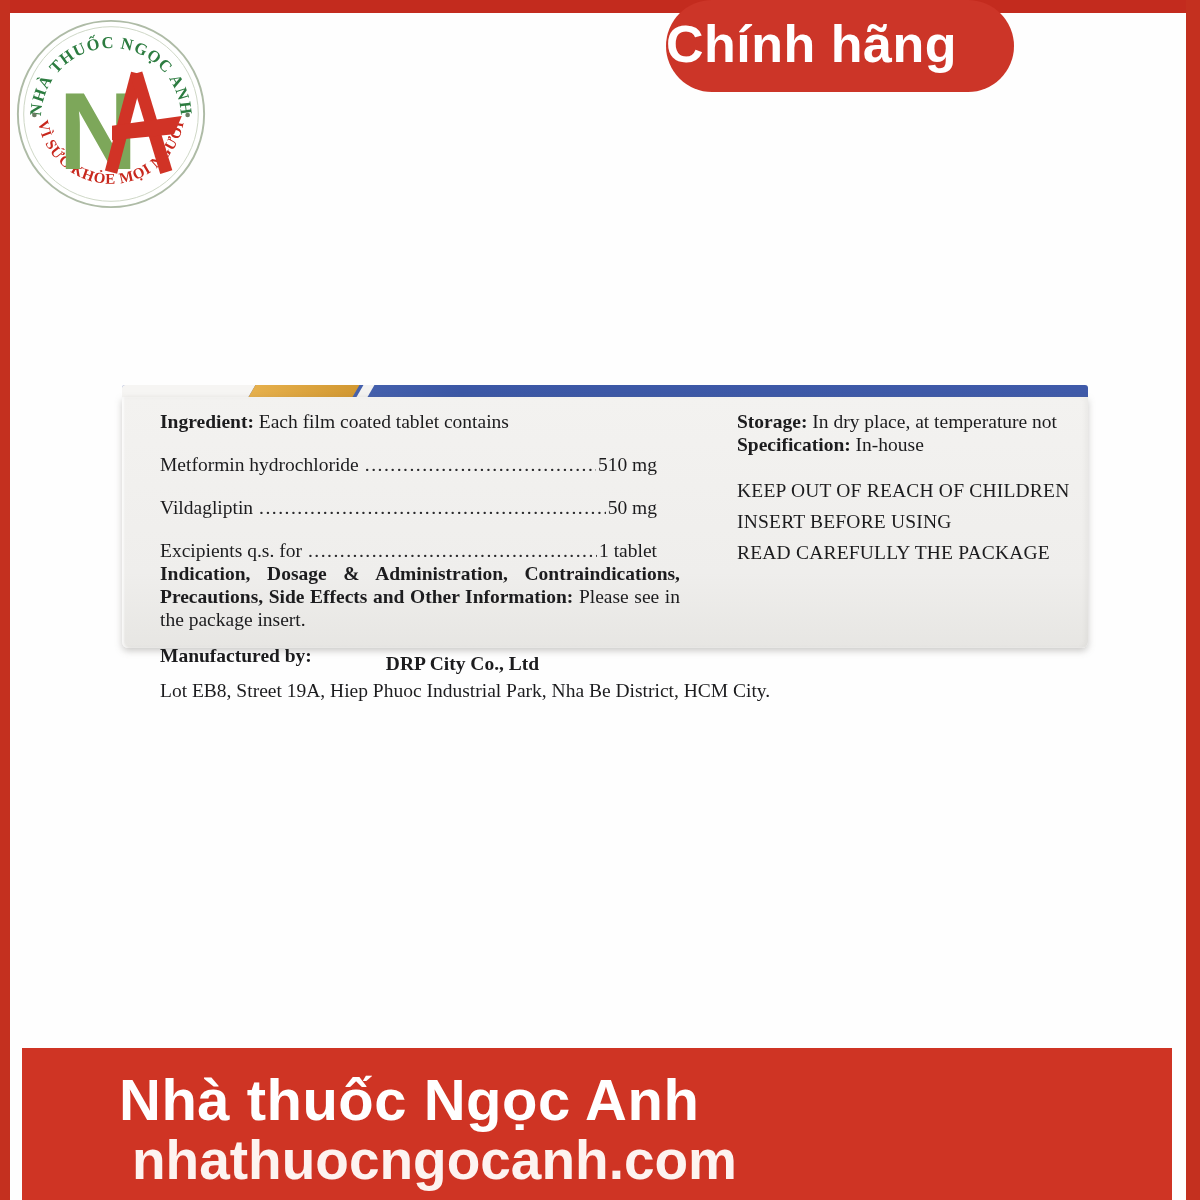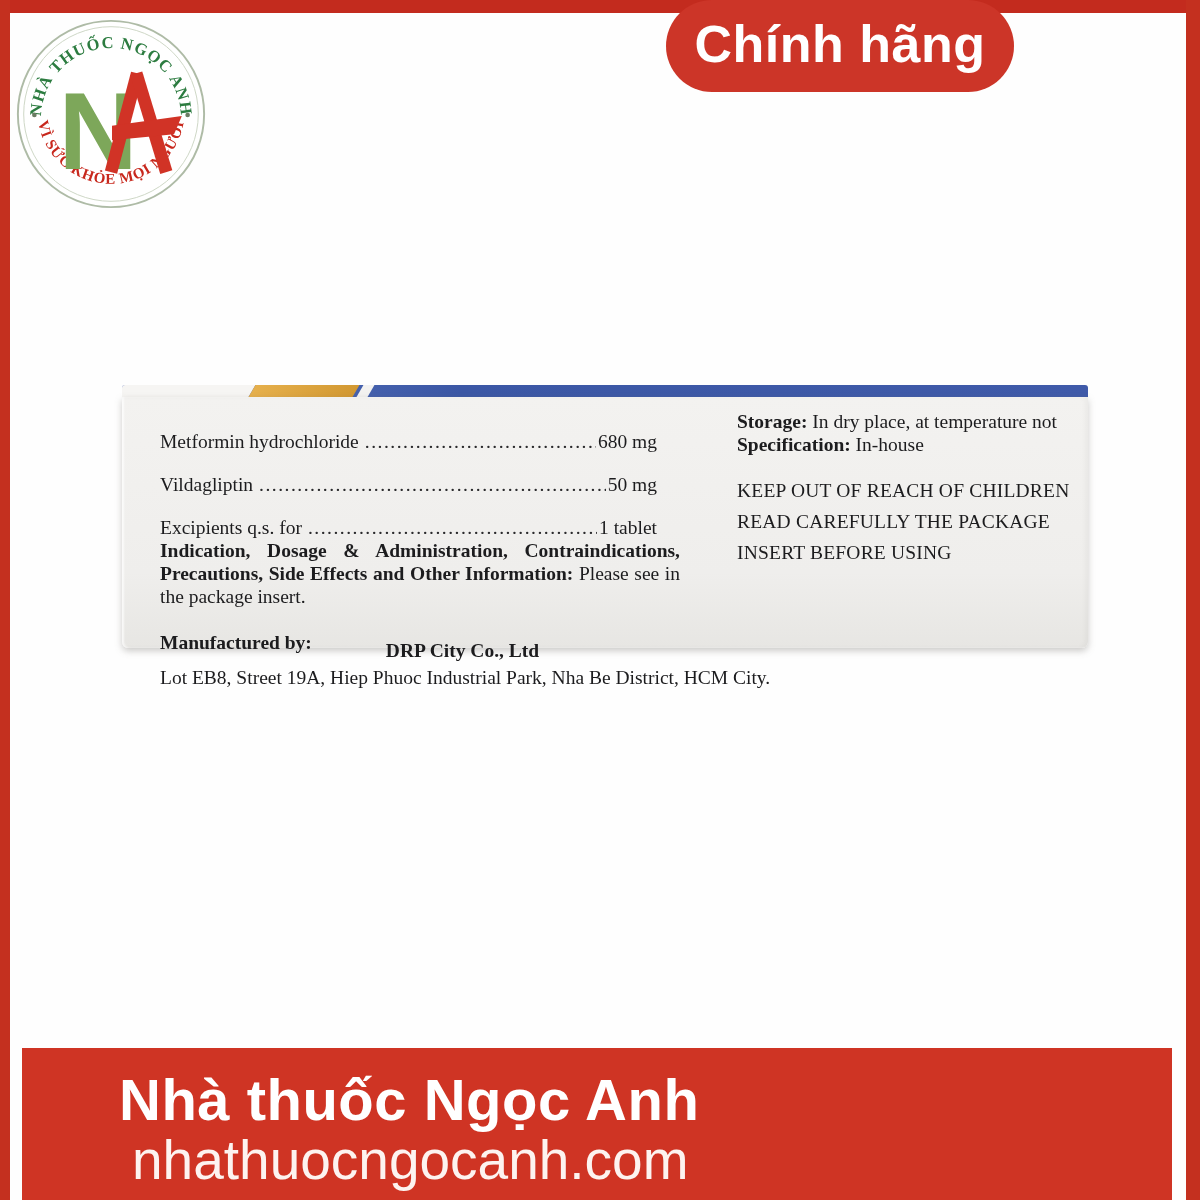--- a/index.html
+++ b/index.html
@@ -9,21 +9,21 @@
   }
   
   .bar-top{position:absolute;left:0;top:0;width:1200px;height:13px;background:#c32b1e;}
   .bar-left{position:absolute;left:0;top:0;width:10px;height:1200px;background:#c4301f;}
   .bar-right{position:absolute;right:0;top:0;width:14px;height:1200px;background:#c4301f;}
 
   
   .badge{
     position:absolute; left:666px; top:0; width:348px; height:92px;
     background:#cc3528; border-radius:46px;
-    display:flex; align-items:center; justify-content:center;
+    display:flex; align-items:center; 
   }
   .badge span{
     color:#ffffff; font-size:52px; font-weight:bold; letter-spacing:0.5px; padding-bottom:5px;
   }
 
   
   .logo{position:absolute; left:14px; top:16px; width:194px; height:196px;}
 
   
   .box{position:absolute; left:122px; top:385px; width:966px;}
@@ -49,33 +49,33 @@
   .col-left{width:525px; margin-right:57px;}
   .col-right{width:330px;}
   .b{font-weight:bold;}
   .nowrap{white-space:nowrap;}
   .dose-row{display:flex; align-items:baseline; width:497px;margin-top:20px;}
   .dose-row .name{white-space:nowrap;}
   .dots{flex:1; overflow:hidden; white-space:nowrap; margin:0 2px 0 6px;}
   .dots::before{content:"......................................................................................................................"; letter-spacing:1.5px; color:#2a2a2c;}
   .dose-row .val{white-space:nowrap;}
   .indication{text-align:justify; margin-top:0;}
-  .mfg-row{display:flex; align-items:flex-start; margin-top:23px;}
+  .mfg-row{display:flex; align-items:flex-start; margin-top:13px;}
   .mfg-row .company{margin-left:74px; margin-top:8px; font-weight:bold;}
   .address{margin-top:4px; white-space:nowrap;}
   .warning{margin-top:23px;}
   .warning div{white-space:nowrap; letter-spacing:.2px;margin-top:8px;}
 
   
   .footer{
     position:absolute; left:22px; top:1048px; width:1150px; height:152px;
     background:#cf3424; color:#ffffff; box-sizing:border-box; padding:22px 0 0 97px;
   }
   .footer .name{font-size:58px; font-weight:bold; line-height:60px; letter-spacing:0.5px;}
-  .footer .site{font-size:55px; font-weight:normal; line-height:58px; margin-top:1px; margin-left:13px; color:#fdf3f0;}
+  .footer .site{font-size:55px; font-weight:bold; line-height:58px; margin-top:1px; margin-left:13px; color:#fdf3f0;}
 </style>
 </head>
 <body>
 
 <div class="page">
 
   <div class="bar-top"></div>
   <div class="bar-left"></div>
   <div class="bar-right"></div>
 
@@ -108,24 +108,27 @@
 
   <div class="box">
     <div class="strip">
       <div class="strip-white"></div>
       <div class="strip-orange"></div>
       <div class="strip-gap"></div>
     </div>
     <div class="face">
       <div class="cols">
         <div class="col-left">
+          <div class="nowrap">
+            <span class="b">Ingredient:</span><span> Each film coated tablet contains</span>
+          </div>
           <div class="dose-row">
             <span class="name">Metformin hydrochloride</span>
             <span class="dots"></span>
-            <span class="val">680 mg</span>
+            <span class="val">510 mg</span>
           </div>
           <div class="dose-row">
             <span class="name">Vildagliptin</span>
             <span class="dots"></span>
             <span class="val">50 mg</span>
           </div>
           <div class="dose-row">
             <span class="name">Excipients q.s. for</span>
             <span class="dots"></span>
             <span class="val">1 tablet</span>
@@ -136,22 +139,22 @@
         </div>
         <div class="col-right">
           <div>
             <span class="b">Storage:</span><span> In dry place, at temperature not</span>
           </div>
           <div>
             <span class="b">Specification:</span><span> In-house</span>
           </div>
           <div class="warning">
             <div>KEEP OUT OF REACH OF CHILDREN</div>
+            <div>INSERT BEFORE USING</div>
             <div>READ CAREFULLY THE PACKAGE</div>
-            <div>INSERT BEFORE USING</div>
           </div>
         </div>
       </div>
       <div class="mfg-row">
         <span class="b">Manufactured by:</span>
         <span class="company">DRP City Co., Ltd</span>
       </div>
       <div class="address">Lot EB8, Street 19A, Hiep Phuoc Industrial Park, Nha Be District, HCM City.</div>
     </div>
   </div>

